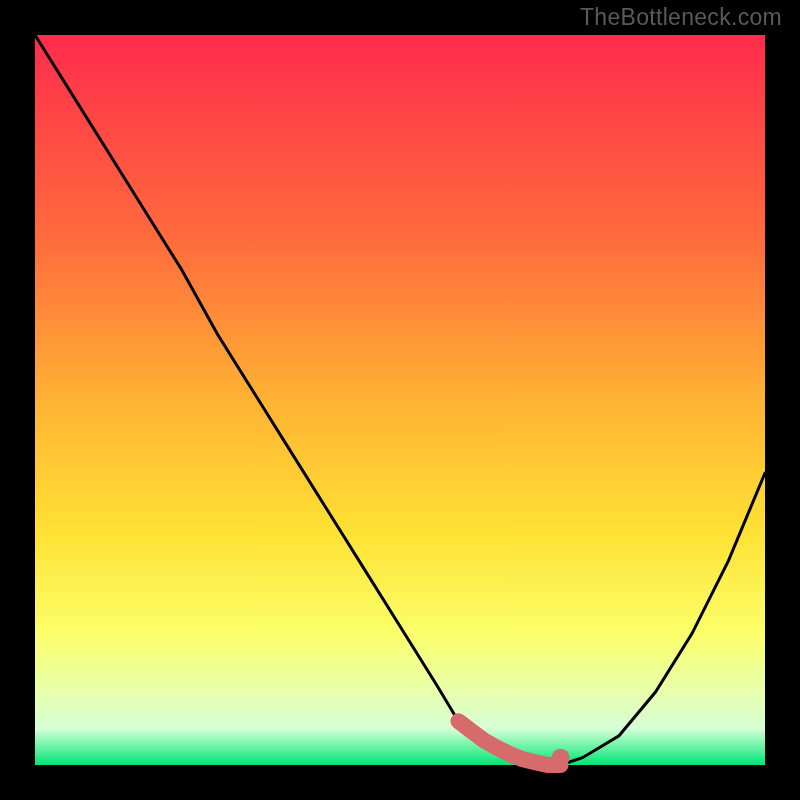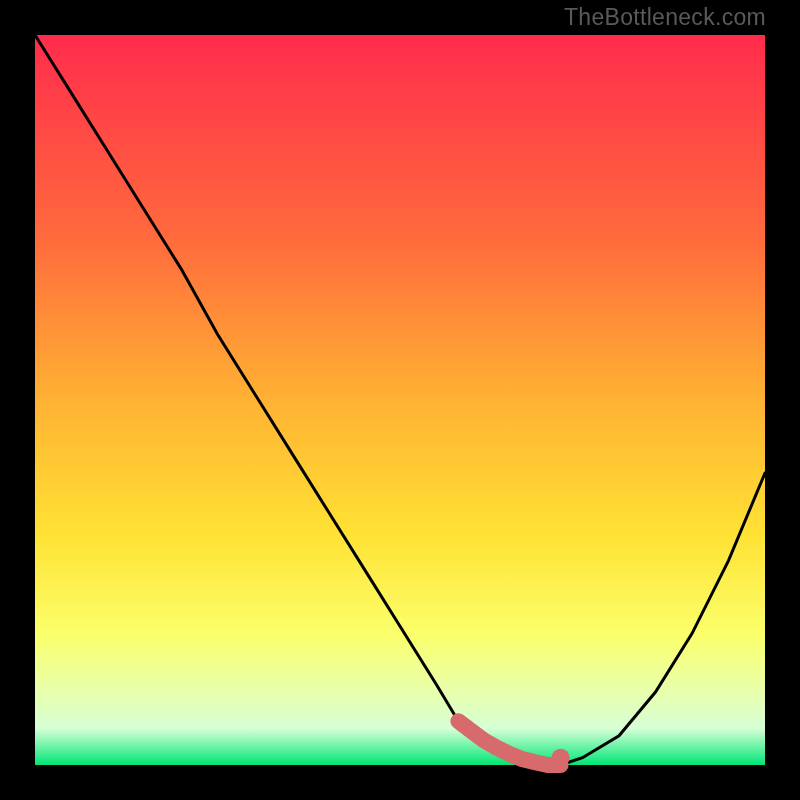--- a/index.html
+++ b/index.html
@@ -12,21 +12,21 @@
     font-family: Arial, Helvetica, sans-serif;
   }
   .chart-container {
     position: relative;
     width: 800px;
     height: 800px;
   }
   .watermark {
     position: absolute;
     top: 4px;
-    right: 34px;
+    right: 18px;
     font-size: 23px;
     color: #5a5a5a;
     letter-spacing: 0.3px;
     z-index: 3;
   }
   svg {
     display: block;
   }
 </style>
 </head>

